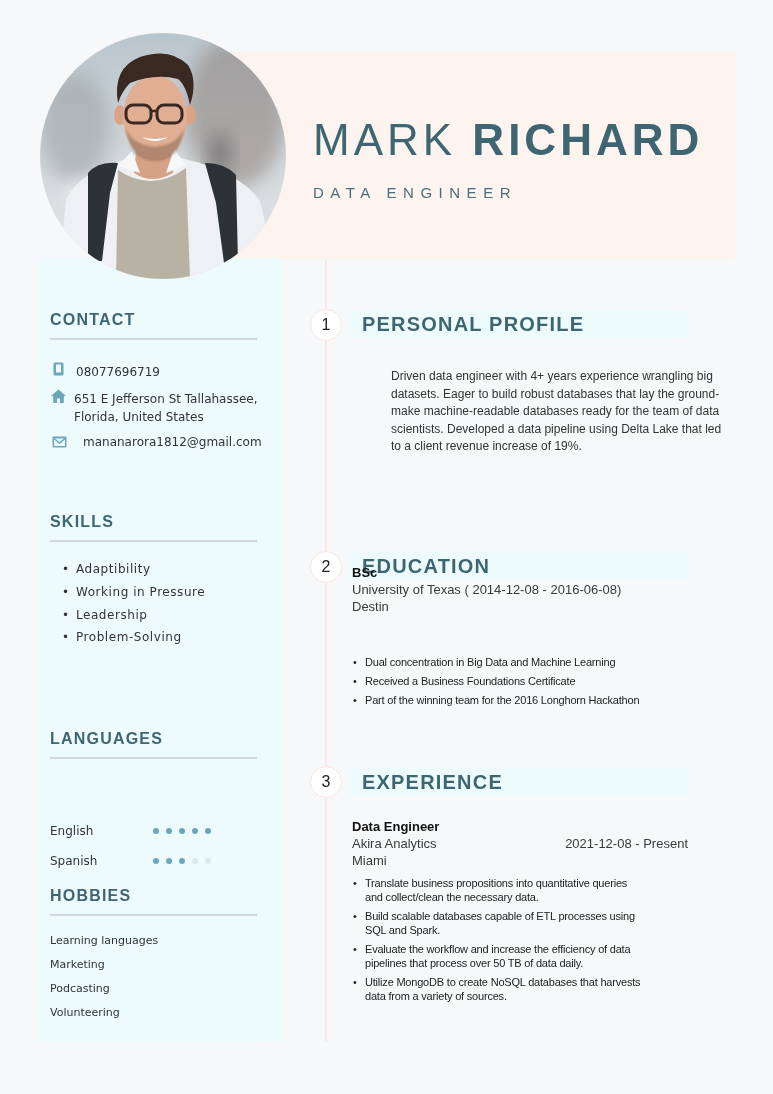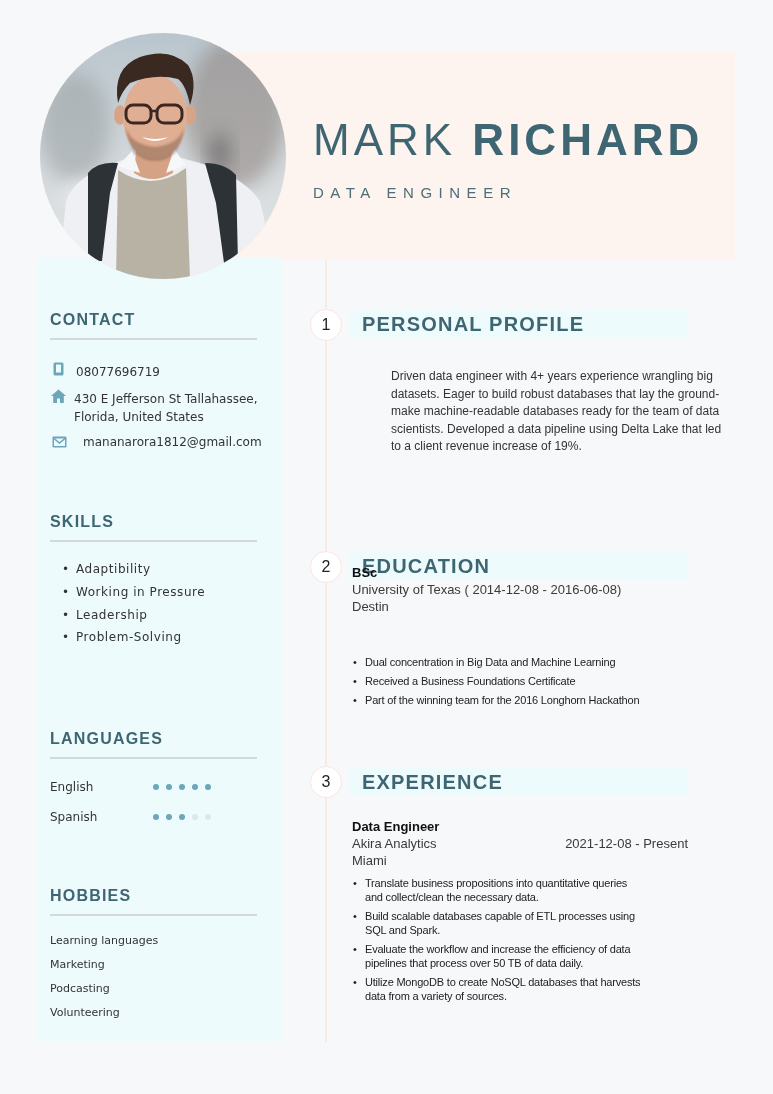--- a/index.html
+++ b/index.html
@@ -14,21 +14,21 @@
   .name .last { font-weight: 700; }
   .job-title { left: 313px; top: 183px; font-size: 15px; line-height: 20px; letter-spacing: 6.5px; color: #4d6e78; white-space: nowrap; }
 
   .side-heading { left: 50px; font-size: 16px; font-weight: 700; letter-spacing: 1.2px; color: #3e6672; line-height: 20px; white-space: nowrap; }
   .side-divider { left: 50px; width: 207px; height: 2px; background: #d3d9db; }
   .side-text { font-family: "DejaVu Sans", sans-serif; font-size: 12px; color: #333; white-space: nowrap; }
   .icon { width: 13px; height: 14px; }
   .skill-list { left: 62px; top: 558px; }
   .skill { font-family: "DejaVu Sans", sans-serif; font-size: 12px; letter-spacing: 0.55px; line-height: 22.75px; color: #333; white-space: nowrap; }
   .skill .bullet { display: inline-block; width: 14px; letter-spacing: 0; }
-  .lang-row { left: 50px; width: 180px; height: 16px; }
+  .lang-row { left: 50px; width: 180px; height: 16px; margin-top: 44px; }
   .lang-name { position: absolute; left: 0; top: 0; font-family: "DejaVu Sans", sans-serif; font-size: 12px; line-height: 16px; color: #333; }
   .dots { position: absolute; left: 103px; top: 5px; height: 6px; }
   .dot { position: absolute; top: 0; width: 6px; height: 6px; border-radius: 50%; background: #d6eaf0; }
   .dot.on { background: #6ba6bb; }
   .hobby-list { left: 50px; top: 929px; }
   .hobby { font-family: "DejaVu Sans", sans-serif; font-size: 11px; line-height: 24px; color: #333; white-space: nowrap; }
 
   .timeline { left: 325px; top: 260px; width: 2px; height: 782px; background: #fbe9e3; }
   .num-circle { left: 310px; width: 30px; height: 30px; border-radius: 50%; background: #fff; border: 1px solid #fbe6df; text-align: center; line-height: 30px; font-size: 16px; color: #222; }
   .sec-band { left: 350px; width: 338px; height: 28px; background: #eefbfd; }
@@ -114,21 +114,21 @@
 <svg class="abs icon" style="left:52px; top:362px" viewBox="0 0 13 14">
   <rect x="1.5" y="0.5" width="10" height="13" rx="1.5" fill="#6ba6bb"></rect>
   <rect x="4" y="2.5" width="5" height="8" fill="#eefbfd"></rect>
 </svg>
 <div class="abs side-text" style="left:76px; top:364px; line-height:16px">08077696719</div>
 
 <svg class="abs icon" style="left:51px; top:389px; width:15px; height:14px" viewBox="0 0 15 14">
   <path d="M7.5 0.5 L15 7 L12.8 7 L12.8 14 L9 14 L9 9.5 L6 9.5 L6 14 L2.2 14 L2.2 7 L0 7 Z" fill="#6ba6bb"></path>
 </svg>
 <div class="abs side-text" style="left:74px; top:390px; line-height:18px">
-  <div>430 E Jefferson St Tallahassee,</div>
+  <div>651 E Jefferson St Tallahassee,</div>
   <div>Florida, United States</div>
 </div>
 
 <svg class="abs icon" style="left:52px; top:436px; width:15px; height:12px" viewBox="0 0 15 12">
   <rect x="0.5" y="0.5" width="14" height="11" rx="1" fill="#6ba6bb"></rect>
   <rect x="2" y="2.5" width="11" height="7.5" fill="#eefbfd"></rect>
   <path d="M2 2.5 L7.5 7 L13 2.5" fill="none" stroke="#6ba6bb" stroke-width="1.6"></path>
 </svg>
 <div class="abs side-text" style="left:83px; top:434px; line-height:16px">mananarora1812@gmail.com</div>
 

